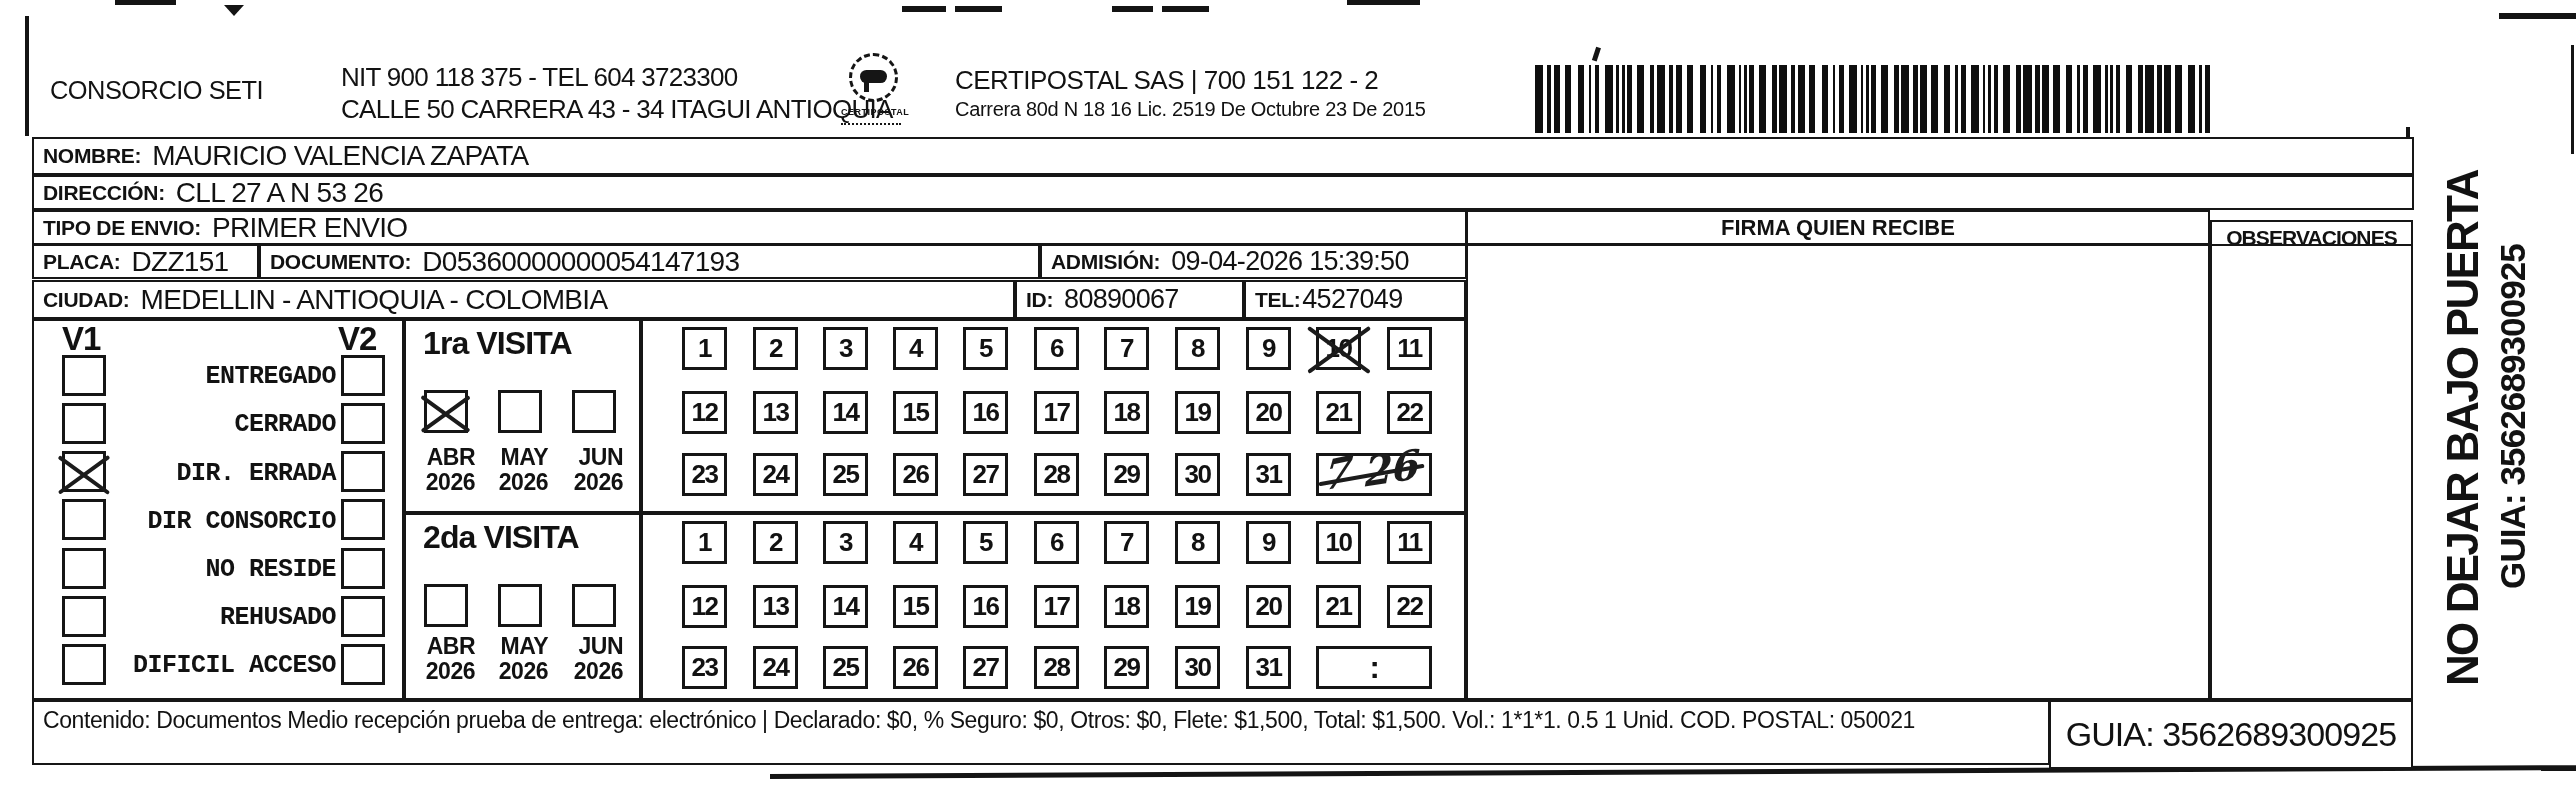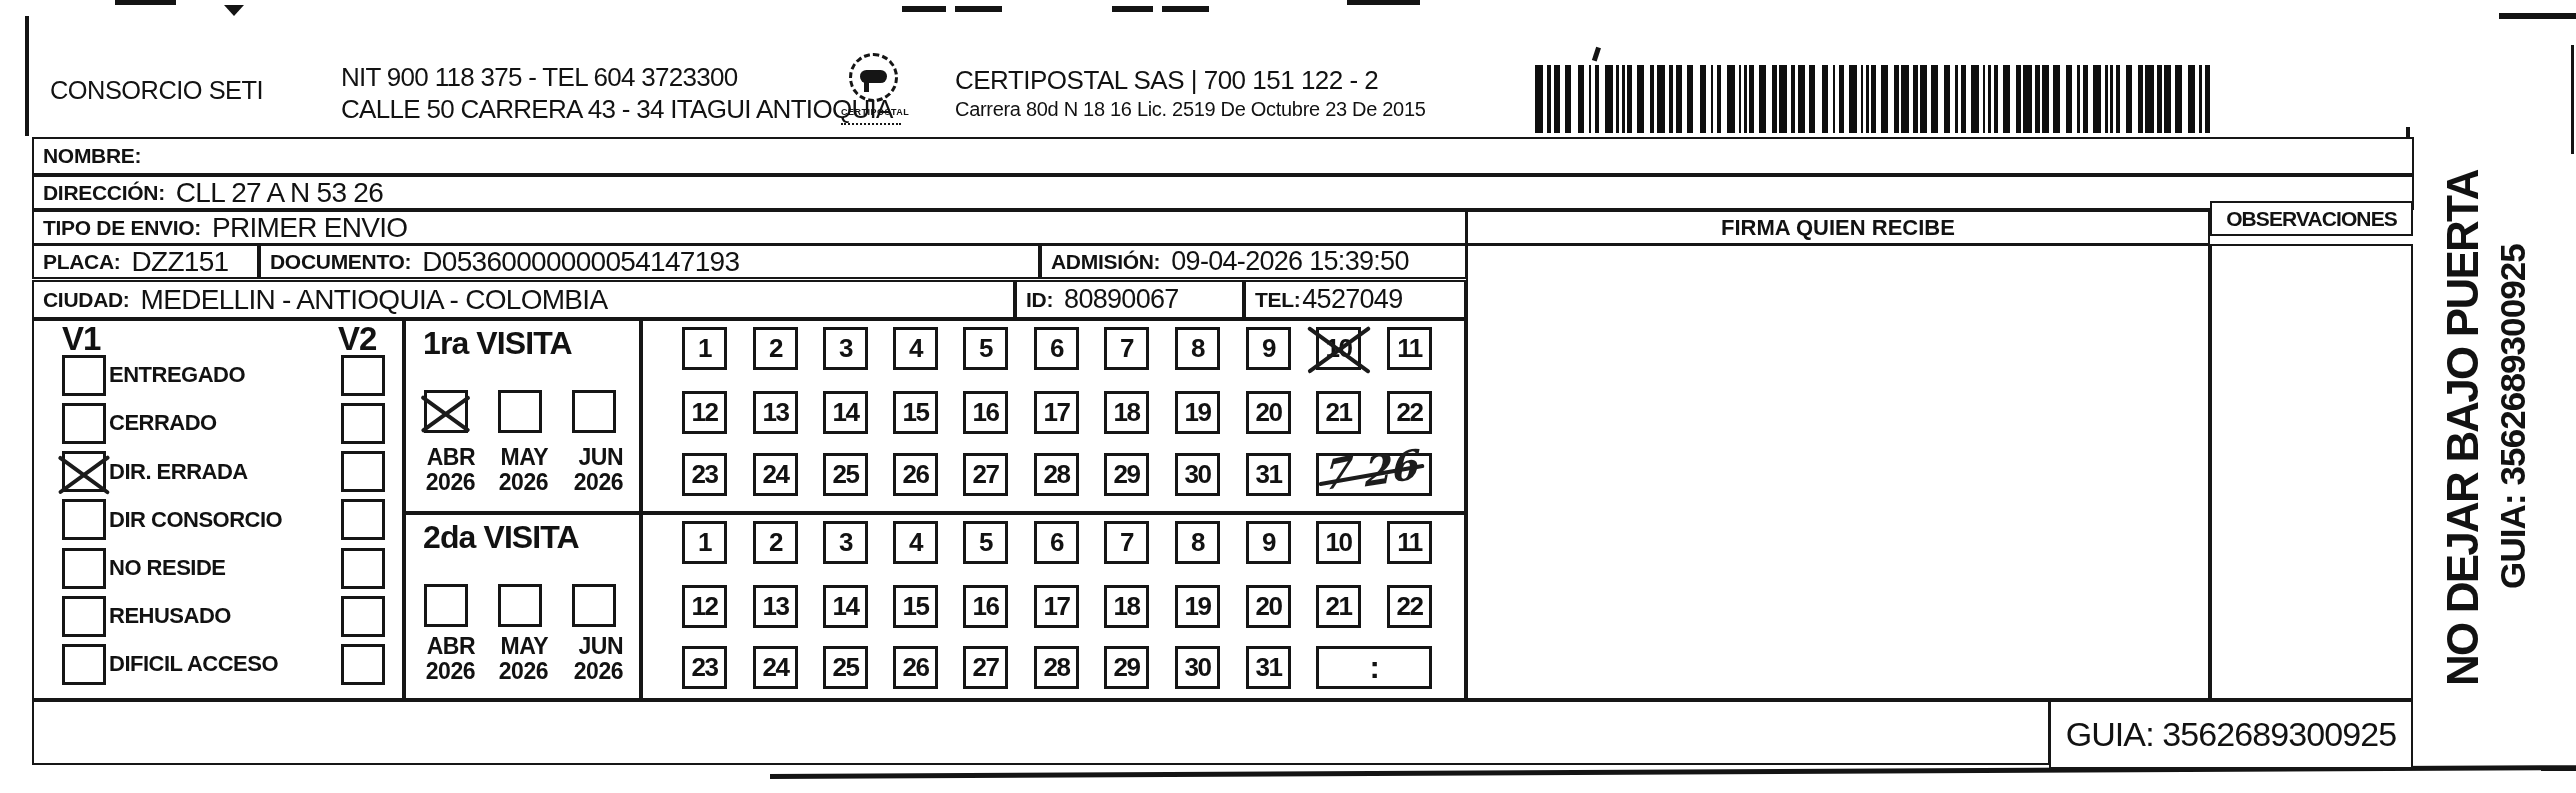--- a/index.html
+++ b/index.html
@@ -9,21 +9,21 @@
   }
   .abs{position:absolute;}
   .cell{position:absolute;border:2.7px solid #161616;box-sizing:border-box;background:#fff;}
   .rowflex{display:flex;align-items:center;padding-left:9px;gap:11px;white-space:nowrap;overflow:hidden;}
   .lbl{font-weight:700;font-size:21px;letter-spacing:-0.3px;}
   .val{font-weight:400;font-size:28px;letter-spacing:-0.7px;}
   .hdrcenter{display:flex;align-items:center;justify-content:center;font-weight:700;}
   .chk{position:absolute;border:3.6px solid #151515;box-sizing:border-box;background:#fff;}
   .daybox{position:absolute;border:3.6px solid #151515;box-sizing:border-box;display:flex;align-items:center;
           justify-content:center;font-weight:700;font-size:26px;letter-spacing:-1.4px;background:#fff;}
-  .statuslbl{position:absolute;font-weight:700;font-size:22px;letter-spacing:-0.5px;text-align:left;}
+  .statuslbl{position:absolute;font-weight:700;font-size:25px;letter-spacing:-0.5px;text-align:right;font-family:Liberation Mono, monospace;}
   .vhead{position:absolute;font-weight:700;font-size:33px;letter-spacing:-0.9px;}
   .vistitle{position:absolute;font-weight:700;font-size:32px;letter-spacing:-0.9px;}
   .monthlbl{position:absolute;font-weight:700;font-size:23px;letter-spacing:-0.5px;text-align:right;width:58px;}
   .xwrap{position:absolute;pointer-events:none;}
   .xwrap i{position:absolute;left:-5%;top:50%;width:110%;height:3.6px;background:#1b1b1b;border-radius:1.8px;}
   .xwrap i.a{transform:rotate(36deg);}
   .xwrap i.b{transform:rotate(-36deg);}
   .vert{position:absolute;transform-origin:0 0;transform:rotate(-90deg);white-space:nowrap;
         font-weight:700;text-align:center;line-height:1.0;}
   .barcode{position:absolute;display:flex;align-items:stretch;overflow:hidden;}
@@ -143,32 +143,33 @@
     <b style="width: 4.5px; margin-right: 2.7px;"></b>
     <b style="width: 6.4px; margin-right: 4.5px;"></b>
     <b style="width: 6.4px; margin-right: 6.4px;"></b>
     <b style="width: 6.4px; margin-right: 4.5px;"></b>
     <b style="width: 2.7px; margin-right: 3.6px;"></b>
     <b style="width: 4.5px; margin-right: 5.4px;"></b>
   </div>
 
 <div class="cell rowflex" style="left:32px;top:137px;width:2382px;height:38px">
   <span class="lbl">NOMBRE:</span>
+  <span class="val">MAURICIO VALENCIA ZAPATA</span>
 </div>
 <div class="cell rowflex" style="left:32px;top:175px;width:2382px;height:35px">
   <span class="lbl">DIRECCIÓN:</span>
   <span class="val">CLL 27 A N 53 26</span>
 </div>
 <div class="cell rowflex" style="left:32px;top:210px;width:1435px;height:35px">
   <span class="lbl">TIPO DE ENVIO:</span>
   <span class="val">PRIMER ENVIO</span>
 </div>
 
 <div class="cell hdrcenter" style="left:1466px;top:210px;width:744px;height:35px;font-size:22px">FIRMA QUIEN RECIBE</div>
-<div class="cell hdrcenter" style="left:2210px;top:201px;width:203px;height:35px;font-size:21px;letter-spacing:-0.9px">OBSERVACIONES</div>
+<div class="cell hdrcenter" style="left:2210px;top:220px;width:203px;height:35px;font-size:21px;letter-spacing:-0.9px">OBSERVACIONES</div>
 <div class="cell" style="left:1466px;top:244px;width:744px;height:456px"></div>
 <div class="cell" style="left:2210px;top:244px;width:203px;height:456px"></div>
 
 <div class="cell rowflex" style="left:32px;top:244px;width:227px;height:35px">
   <span class="lbl">PLACA:</span>
   <span class="val">DZZ151</span>
 </div>
 <div class="cell rowflex" style="left:259px;top:244px;width:781px;height:35px">
   <span class="lbl">DOCUMENTO:</span>
   <span class="val">D05360000000054147193</span>
@@ -197,20 +198,21 @@
 <div class="cell" style="left:404px;top:513px;width:237px;height:187px"></div>
 <div class="cell" style="left:641px;top:513px;width:825px;height:187px"></div>
 
 <div class="vhead" style="left:62px;top:320px">V1</div>
 <div class="vhead" style="left:338px;top:320px">V2</div>
 
 <div class="vistitle" style="left:423px;top:325px">1ra VISITA</div>
 <div class="vistitle" style="left:423px;top:519px">2da VISITA</div>
 
 <div class="cell" style="left:32px;top:700px;width:2018px;height:65px">
+  <div class="footline1" style="left:9px;top:5.4px">Contenido: Documentos Medio recepción prueba de entrega: electrónico | Declarado: $0, % Seguro: $0, Otros: $0, Flete: $1,500, Total: $1,500. Vol.: 1*1*1. 0.5  1 Unid. COD. POSTAL: 050021</div>
 </div>
 <div class="cell hdrcenter" style="left:2049px;top:700px;width:364px;height:69px;font-size:34px;font-weight:400;letter-spacing:-0.9px">GUIA: 3562689300925</div>
 
 <div class="vert" style="left:2441px;top:686px;width:513px;font-size:44px;letter-spacing:-1.8px">NO DEJAR BAJO PUERTA</div>
 <div class="vert" style="left:2495px;top:607px;width:381px;font-size:35px;letter-spacing:-0.9px">GUIA: 3562689300925</div>
 
 <div class="chk" style="left:62px;top:355px;width:44px;height:41px"></div>
 <div class="statuslbl" style="left:109px;top:362px;width:227px">ENTREGADO</div>
 <div class="chk" style="left:341px;top:355px;width:44px;height:41px"></div>
 <div class="chk" style="left:62px;top:403px;width:44px;height:41px"></div>

